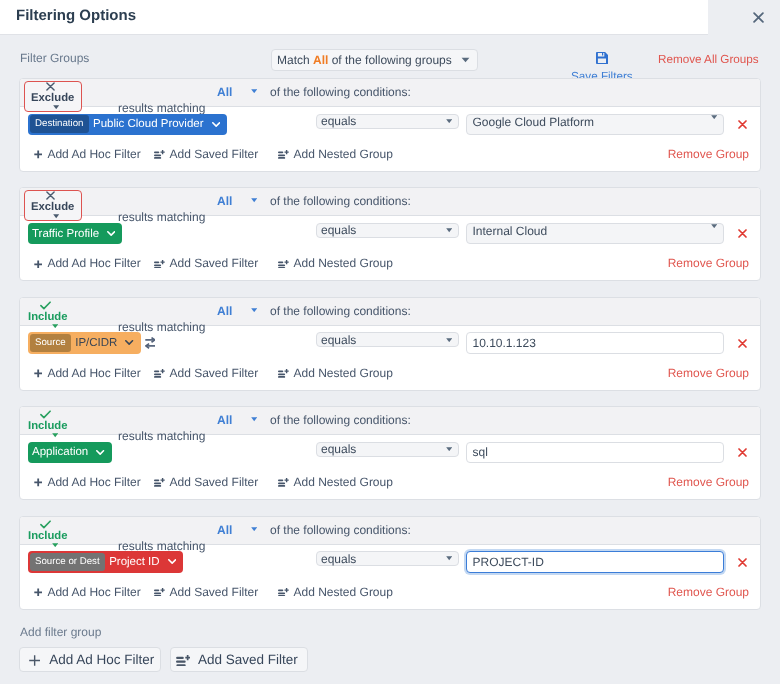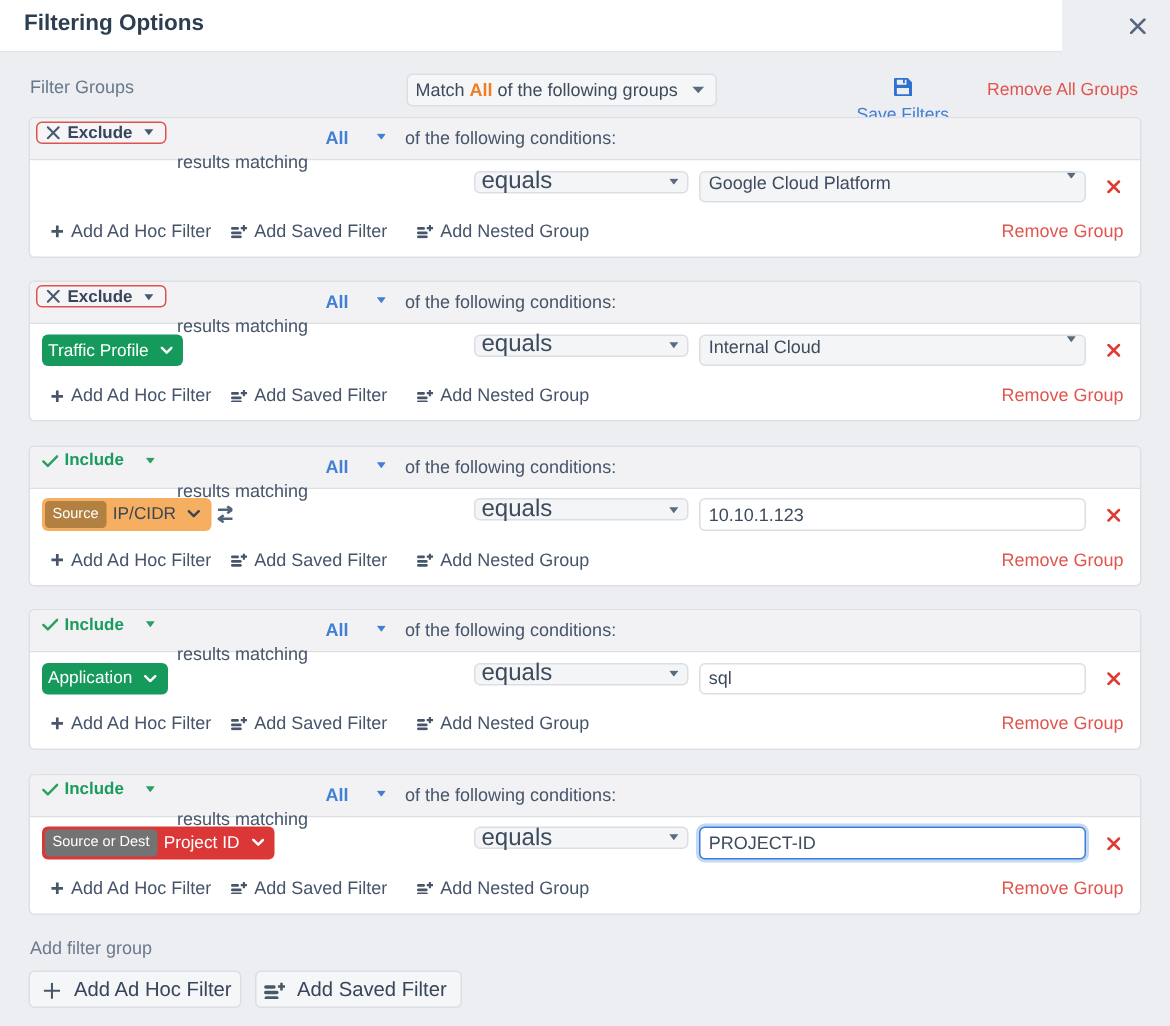--- a/index.html
+++ b/index.html
@@ -36,23 +36,23 @@
       display:flex; align-items:center; gap:5px; cursor:pointer; line-height:15px; white-space:nowrap;flex-direction:column; }
   .rm-all { position:absolute; left:658px; top:52px; color:#e0564f; font-size:11.7px;
       cursor:pointer; line-height:15px; white-space:nowrap; }
 
   
   .group { position:absolute; left:19px; width:742px; height:94px;
       background:#ffffff; border:1px solid #dcdfe4; border-radius:4px; }
   .group-head { position:absolute; left:0; top:0; right:0; height:28px; background:#f2f2f4;
       border-bottom:1px solid #dcdfe4; border-radius:3px 3px 0 0;
       font-size:12px; color:#46556a; }
-  .incl-btn { position:absolute; left:4px; top:2px; height:15px; border-radius:4px;
+  .incl-btn { position:absolute; left:4px; top:2px; height:31px; border-radius:4px;
       display:flex; align-items:center; padding:0 7px 0 6px; font-size:11.3px; font-weight:700;
-      cursor:pointer; line-height:14px; }
+      cursor:pointer; line-height:14px;flex-direction:column; }
   .incl-btn.exclude { border:1px solid #dd5350; color:#37465a; background:#f5f5f7; }
   .incl-btn.include { border:1px solid transparent; color:#1a9c5e; background:transparent; left:1px; }
   .incl-btn .mk { margin-right:5px; display:flex; }
   .incl-btn.include .mk { margin-right:4px; }
   .incl-btn.include .cr { margin-left:14px !important; }
   .gh-text { position:absolute; top:22px; color:#46556a; }
   .all-link { position:absolute; top:6px; color:#3f7fd4; font-weight:700; cursor:pointer; }
   .all-caret { position:absolute; top:10px; cursor:pointer; }
   .cond-text { position:absolute; top:6px; color:#46556a; }
   .group-head .gh-text { left:98px; }  .group-head .all-link { left:197px; }
@@ -67,21 +67,21 @@
       font-weight:400; overflow:hidden; line-height:14px; }
   .pill-tag { height:18px; margin:1.75px 0 1.75px 1.5px; display:flex; align-items:center;
       padding:0 5.5px; font-size:9.7px; border-radius:3px; color:#fff; line-height:12px; }
   .pill-name { padding:0 7px 0 4px; display:flex; align-items:center; font-size:11.5px; }
   .pill-name .chev { margin-left:8px; display:flex; }
 
   .swap-icon { position:absolute; left:124.5px; top:10px; cursor:pointer; }
 
   .op-select { position:absolute; top:5.5px; left:296px; width:143px; height:15px;
       background:#f4f5f7; border:1px solid #dbdee3; border-radius:4px;
-      display:flex; align-items:center; padding:0 6px 0 4px; font-size:16px; color:#3d4b5c; cursor:pointer; }
+      display:flex; align-items:center; padding:0 6px 0 4px; font-size:12px; color:#3d4b5c; cursor:pointer; }
   .op-select .caret { margin-left:auto; }
 
   .val-select { position:absolute; top:5.5px; left:446px; width:258px; height:21.5px;
       background:#f4f5f7; border:1px solid #dbdee3; border-radius:4px;
       display:flex; align-items:flex-start; padding:0 6px 0 5.5px; font-size:12px; color:#3d4b5c; cursor:pointer; }
   .val-select .caret { margin-left:auto; }
   .val-input { position:absolute; top:5.5px; left:446px; width:258px; height:21.5px;
       background:#ffffff; border:1px solid #dbdee3; border-radius:4px;
       display:flex; align-items:center; padding:0 6px 0 5.5px; font-size:12px; color:#3d4b5c; cursor:text; }
   .val-input.focused { border:1px solid #3b7dd8; box-shadow:0 0 0 2px #c3d8f2; }
@@ -166,20 +166,31 @@
           <span class="all-link">All</span>
           <span class="all-caret">
             <svg width="6.4" height="4.4" viewBox="0 0 6.4 4.4">
               <path d="M0.2 0.2 L3.2 4.2 L6.2 0.2 Z" fill="#3f7fd4"></path>
             </svg>
           </span>
           <span class="cond-text">of the following conditions:</span>
         </div>
         <div class="group-body">
           <div class="cond-row">
+            <div class="pill" style="background:#2b72cf">
+              <span class="pill-tag" style="background:#1f5293">Destination</span>
+              <span class="pill-name" style="color:#ffffff">
+                <span>Public Cloud Provider</span>
+                <span class="chev">
+                  <svg width="8.3" height="5.4" viewBox="0 0 8.3 5.4">
+                    <path d="M0.8 0.8 L4.15 4.1 L7.5 0.8" fill="none" stroke="#ffffff" stroke-width="1.6" stroke-linecap="round" stroke-linejoin="round"></path>
+                  </svg>
+                </span>
+              </span>
+            </div>
             <div class="op-select">
               <span>equals</span>
               <span class="caret">
                 <svg width="6.4" height="4.4" viewBox="0 0 6.4 4.4">
                   <path d="M0.2 0.2 L3.2 4.2 L6.2 0.2 Z" fill="#5a6b7e"></path>
                 </svg>
               </span>
             </div>
             <div class="val-select">
               <span>Google Cloud Platform</span>

